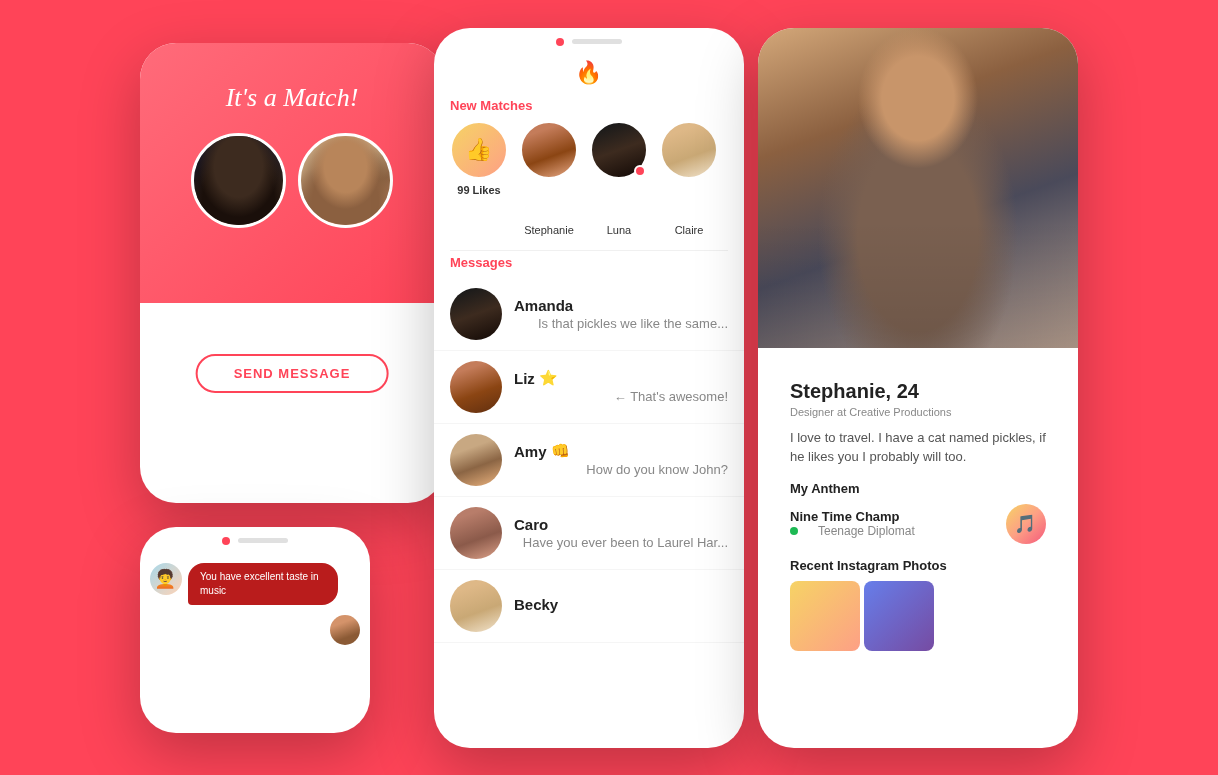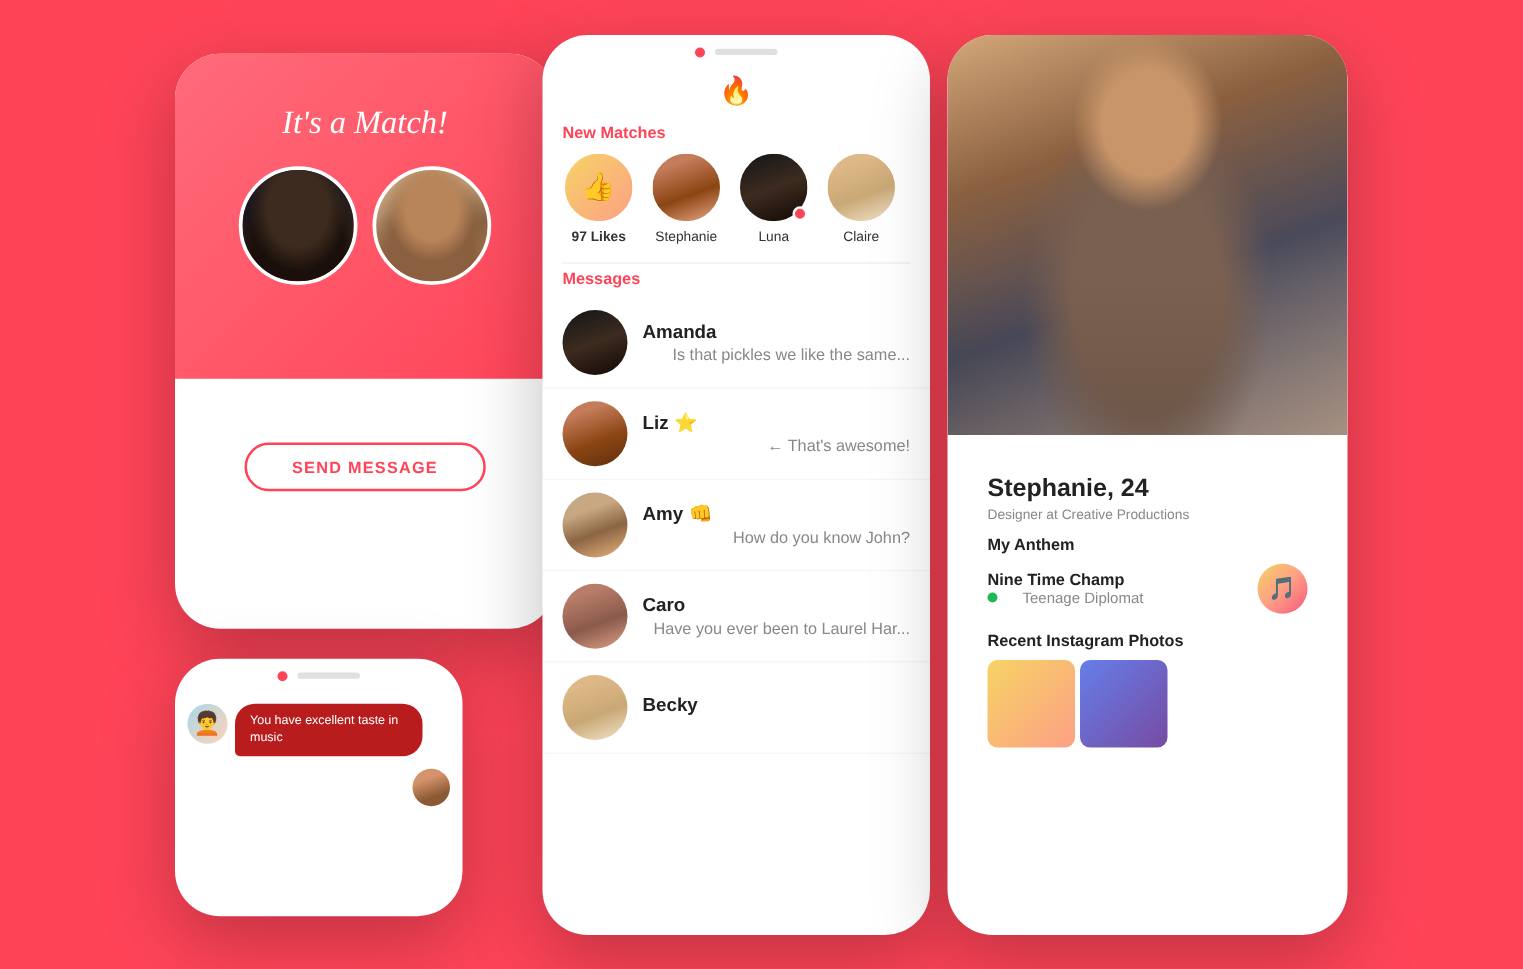--- a/index.html
+++ b/index.html
@@ -235,20 +235,21 @@
       bottom: 2px; right: 2px;
       width: 12px; height: 12px;
       background: #ff4458;
       border-radius: 50%;
       border: 2px solid #fff;
     }
     .match-name {
       font-size: 11px;
       color: #333;
       text-align: left;
+      margin-top: 40px;
     }
     .likes-count {
       font-size: 11px;
       font-weight: 600;
       color: #333;
     }
     .divider {
       height: 1px;
       background: #f0f0f0;
       margin: 0 16px 4px;
@@ -470,21 +471,21 @@
 
       <div class="section-label">New Matches</div>
       <div class="new-matches-row">
 
         <div class="match-item">
           <div class="match-avatar-wrap">
             <div class="match-avatar likes-avatar">
               <div class="likes-avatar-inner">👍</div>
             </div>
           </div>
-          <span class="likes-count">97 Likes</span>
+          <span class="likes-count">99 Likes</span>
         </div>
 
         <div class="match-item">
           <div class="match-avatar-wrap">
             <div class="match-avatar match-avatar-stephanie"></div>
           </div>
           <span class="match-name">Stephanie</span>
         </div>
 
         <div class="match-item">
@@ -557,20 +558,21 @@
       <div class="phone-bar"></div>
     </div>
     <div class="profile-inner">
       <div class="profile-photo">
         <div class="stephanie-figure"></div>
         <div class="profile-photo-overlay"></div>
       </div>
       <div class="profile-details">
         <div class="profile-name">Stephanie, 24</div>
         <div class="profile-job">Designer at Creative Productions</div>
+        <div class="profile-bio">I love to travel. I have a cat named pickles, if he likes you I probably will too.</div>
         <div class="profile-section-title">My Anthem</div>
         <div class="anthem-row">
           <div class="anthem-info">
             <div class="anthem-song">Nine Time Champ</div>
             <div class="anthem-artist">
               <span class="spotify-dot"></span>
               <span>Teenage Diplomat</span>
             </div>
           </div>
           <div class="anthem-disc">🎵</div>

